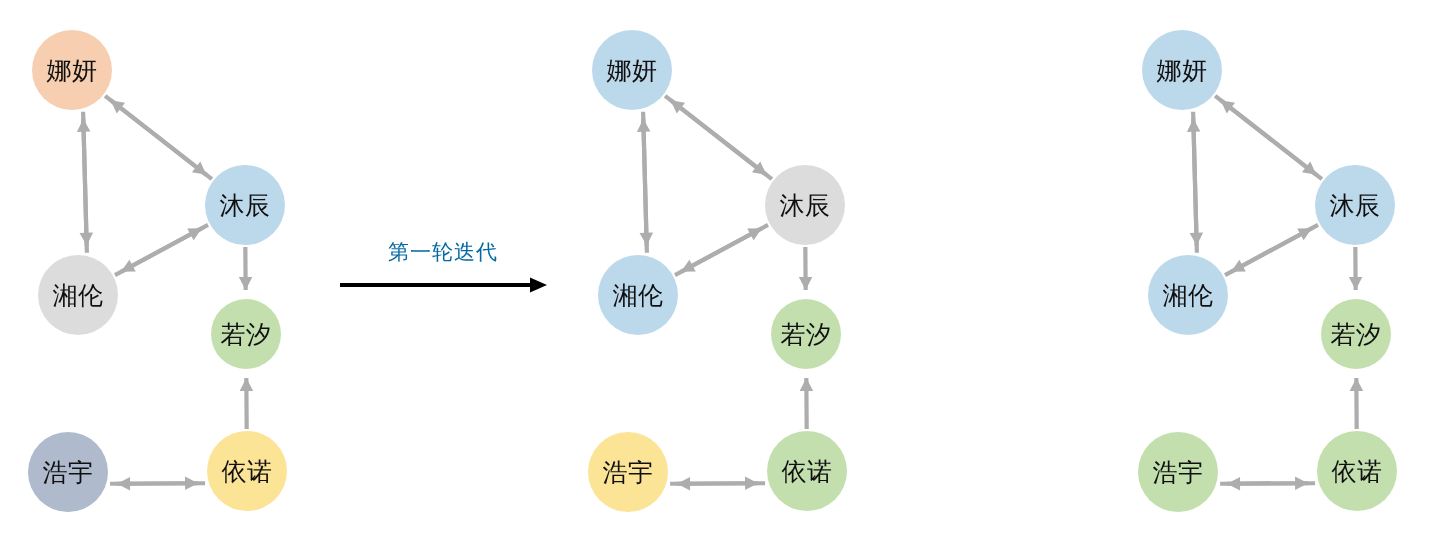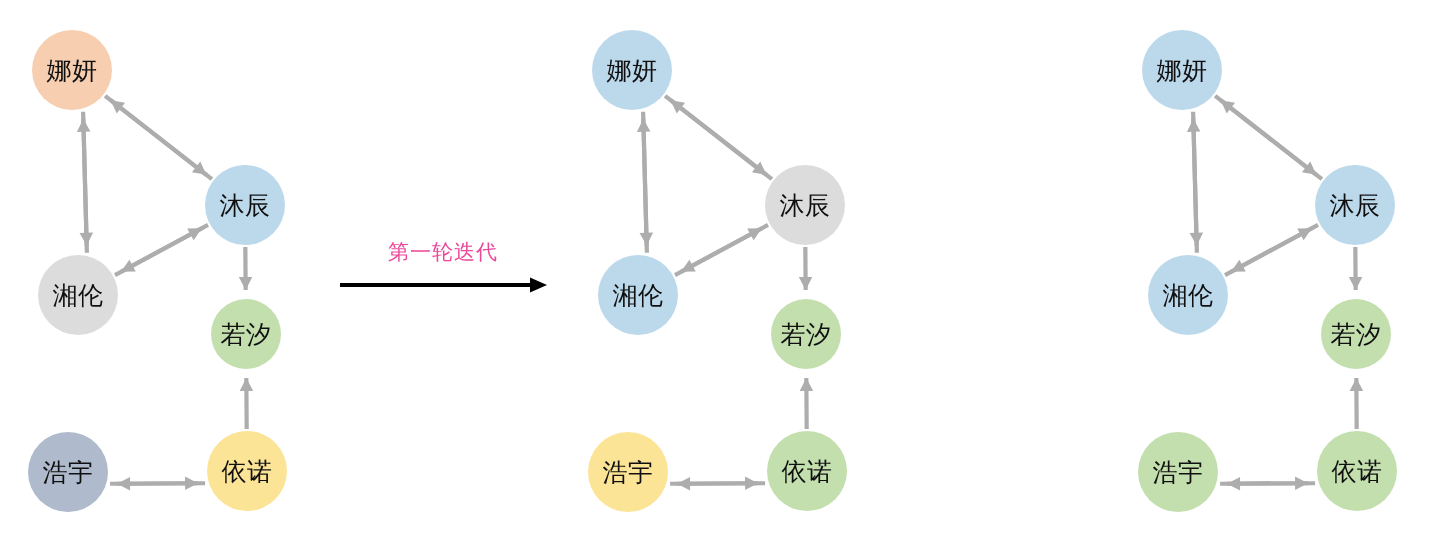--- a/index.html
+++ b/index.html
@@ -50,21 +50,21 @@
   }
   .transition {
     position: absolute;
     display: flex;
     flex-direction: column;
     align-items: center;
     justify-content: center;
   }
   .transition-label {
     font-size: 21px;
-    color: #ec4899;
+    color: #0369a1;
     white-space: nowrap;
     margin-bottom: 9px;
     letter-spacing: 1px;
     font-family: Liberation Mono, monospace;
   }
   .transition-arrow {
     display: block;
   }
 </style>
 </head>

